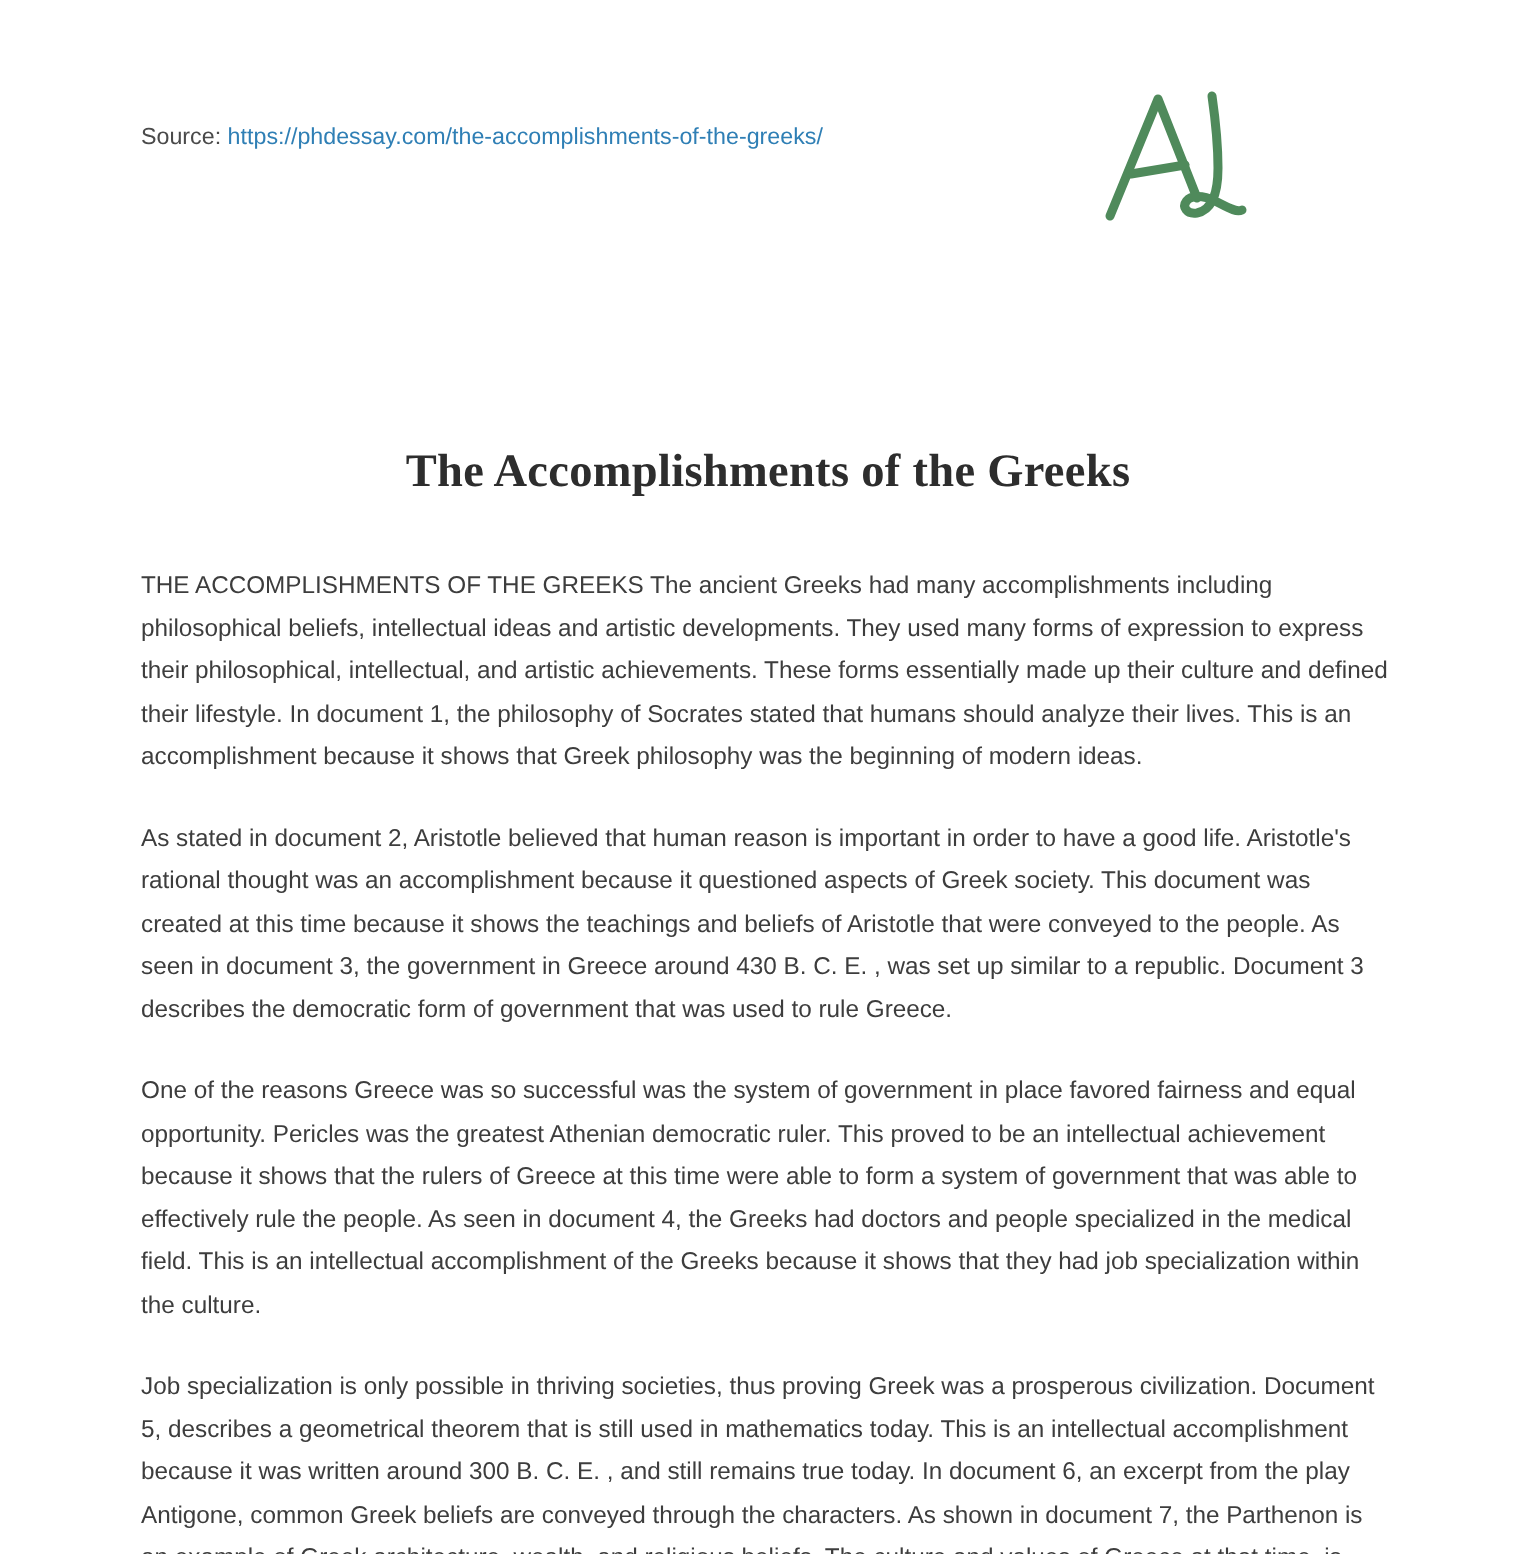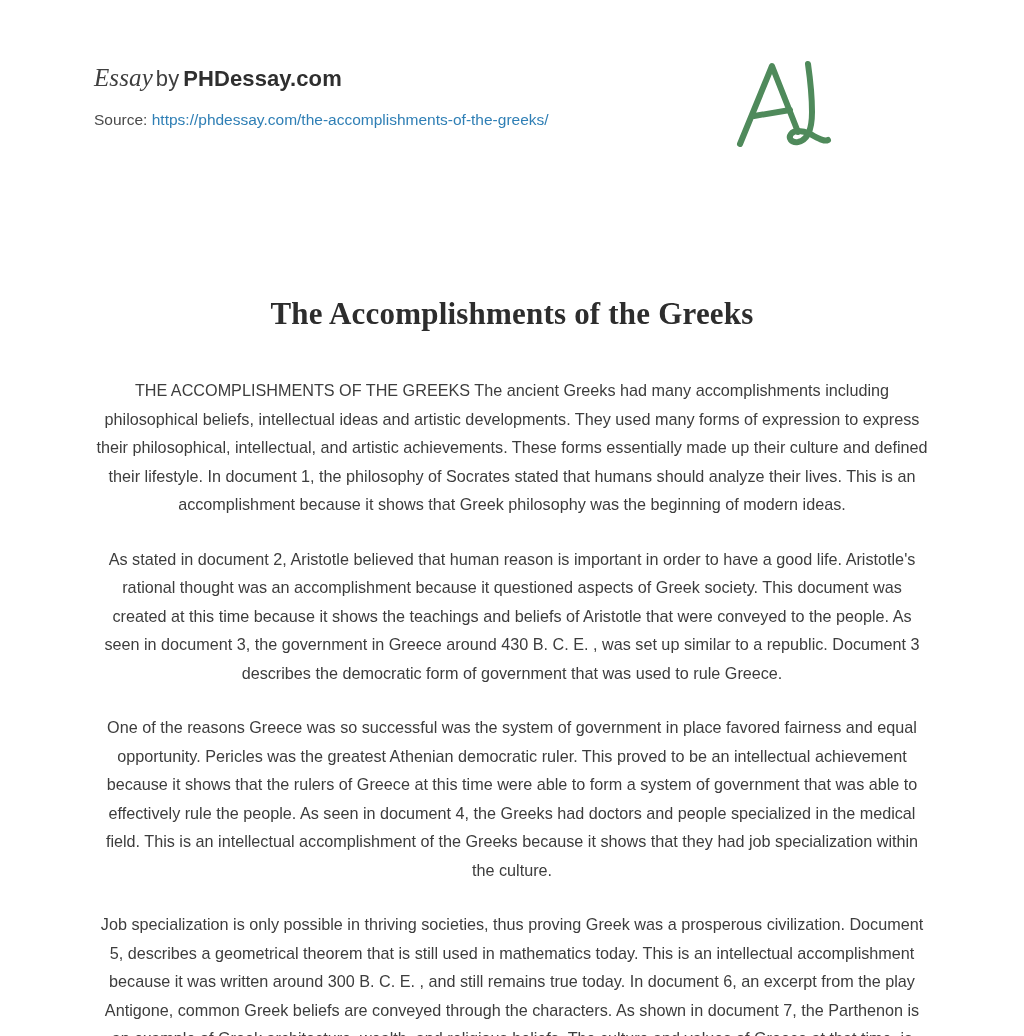--- a/index.html
+++ b/index.html
@@ -83,32 +83,29 @@
   }
   .article {
     margin-top: 44px;
     padding-bottom: 30px;
   }
   .article p {
     margin: 0 0 26px 0;
     font-size: 16.2px;
     line-height: 28.5px;
     color: #3d3d3d;
-    text-align: center;
+    text-align: left;
   }
 </style>
 </head>
 <body>
 
 <div class="page">
 
   <div class="header">
-    <div class="brand-line">
-      <span class="brand-essay">Essay</span><span class="brand-by">by</span><span class="brand-site">PHDessay.com</span>
-    </div>
     <div class="source-line">
       <span class="source-label">Source:</span>
       <a class="source-url" href="#">https://phdessay.com/the-accomplishments-of-the-greeks/</a>
     </div>
     <div class="logo">
       <svg viewBox="0 0 110 96" width="110" height="96" aria-hidden="true">
         <g fill="none" stroke="#4f8a5b" stroke-width="6" stroke-linecap="round" stroke-linejoin="round">
           <path d="M12 88 L44 10 L70 76"></path>
           <path d="M26 60 L62 54"></path>
           <path d="M80 8 C80 8 84 36 84 56 C84 72 80 84 70 86 C63 87 60 82 63 78 C66 74 74 74 82 78 C90 82 96 86 100 84"></path>

